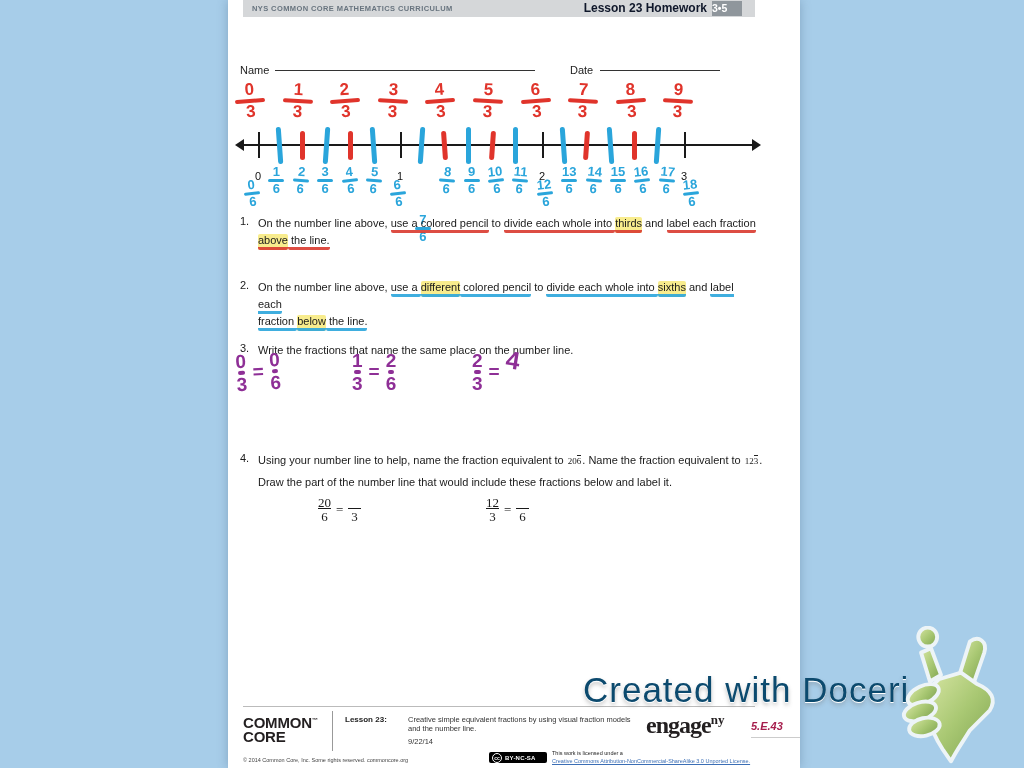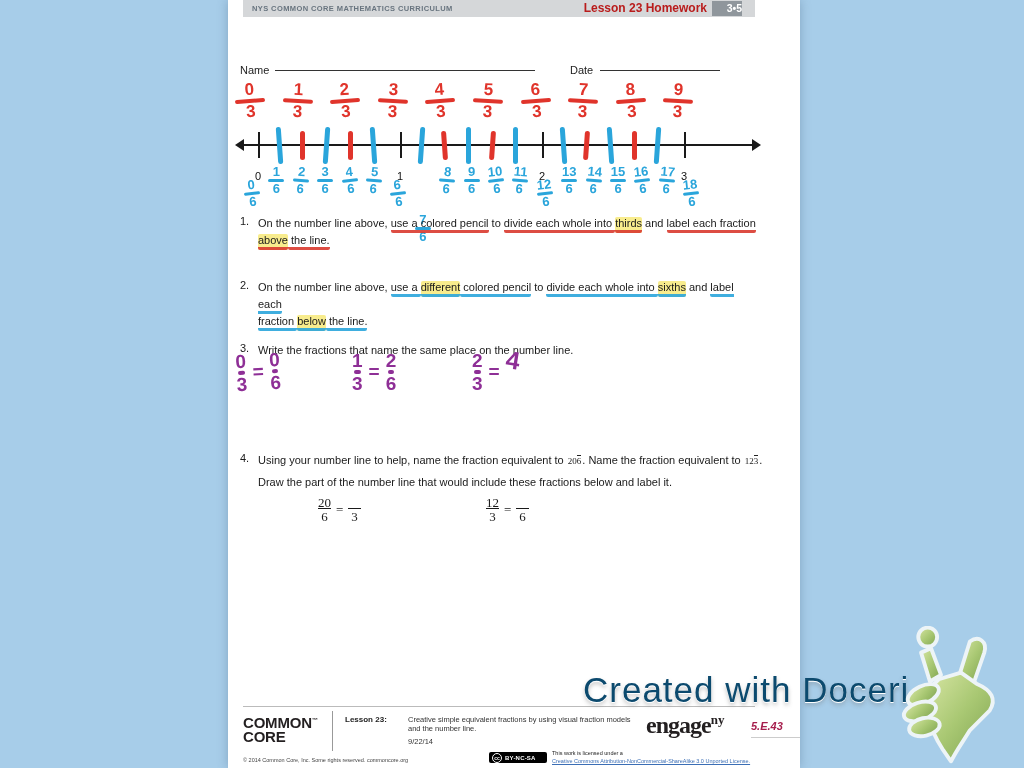--- a/index.html
+++ b/index.html
@@ -3,23 +3,23 @@
 <meta charset="utf-8">
 <style>
   html,body{margin:0;padding:0;}
   body{width:1024px;height:768px;position:relative;overflow:hidden;
        background:#a7cde9;font-family:"Liberation Sans",sans-serif;}
   .page{position:absolute;left:228px;top:0;width:572px;height:768px;background:#ffffff;
         overflow:hidden;box-shadow:0 0 10px rgba(60,90,120,.35);z-index:1;}
   
   .hbar{position:absolute;left:15px;top:0;width:512px;height:17px;background:#d5d7d9;}
   .curr{position:absolute;left:9px;top:4px;font-size:7.5px;font-weight:bold;color:#68747f;letter-spacing:.4px;}
-  .ltitle{position:absolute;right:48px;top:1px;font-size:12px;font-weight:bold;color:#b91c1c;}
+  .ltitle{position:absolute;right:48px;top:1px;font-size:12px;font-weight:bold;color:#0f172a;}
   .badge{position:absolute;right:13px;top:1px;width:30px;height:15px;background:#8f969c;color:#fff;
-         font-size:10.5px;font-weight:bold;text-align:right;line-height:15px;}
+         font-size:10.5px;font-weight:bold;text-align:left;line-height:15px;}
   
   .lab{position:absolute;font-size:11px;color:#222;}
   .uline{position:absolute;border-bottom:1px solid #333;height:12px;}
   
   .rfrac{position:absolute;top:82px;width:36px;text-align:center;color:#e0342b;font-weight:bold;
          font-size:17px;line-height:16px;}
   .rfrac i{display:block;height:3.5px;background:#e0342b;border-radius:2px;margin:1px 3px;}
   .rfrac:nth-child(odd){transform:rotate(-4deg);}
   .rfrac:nth-child(even){transform:rotate(3deg);}
   

